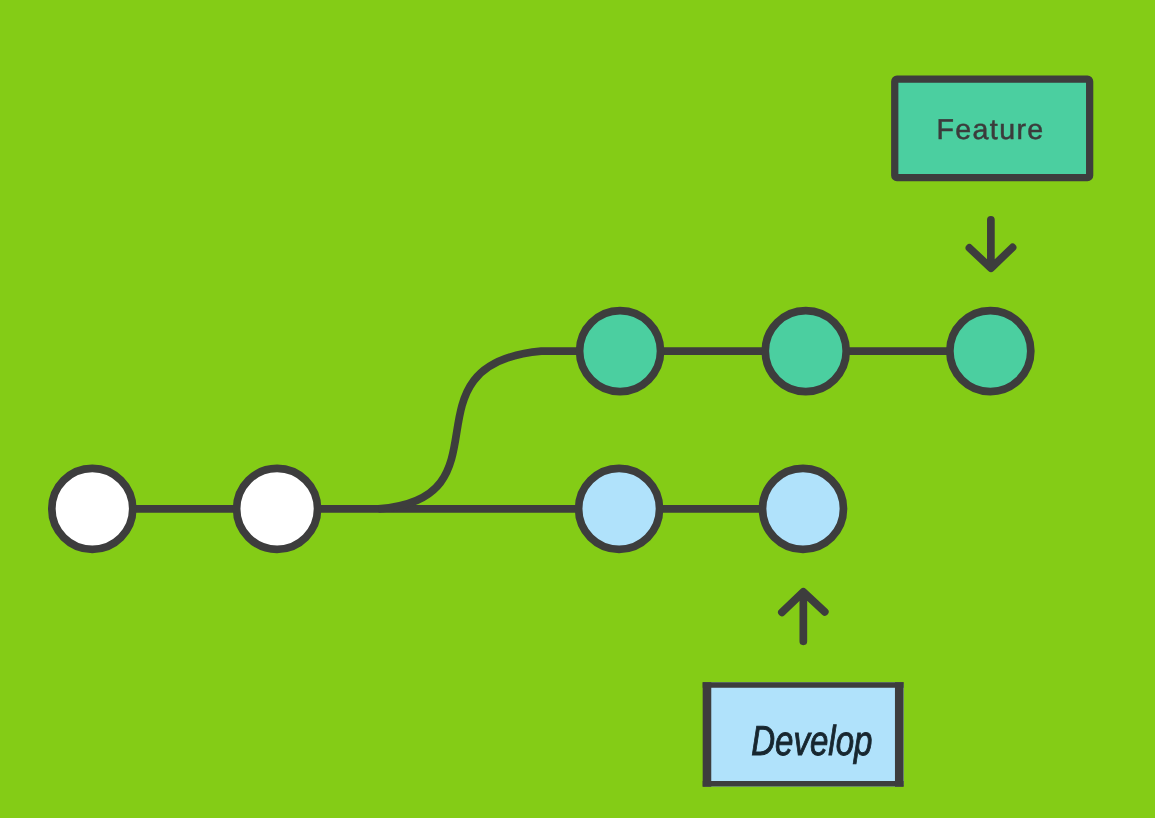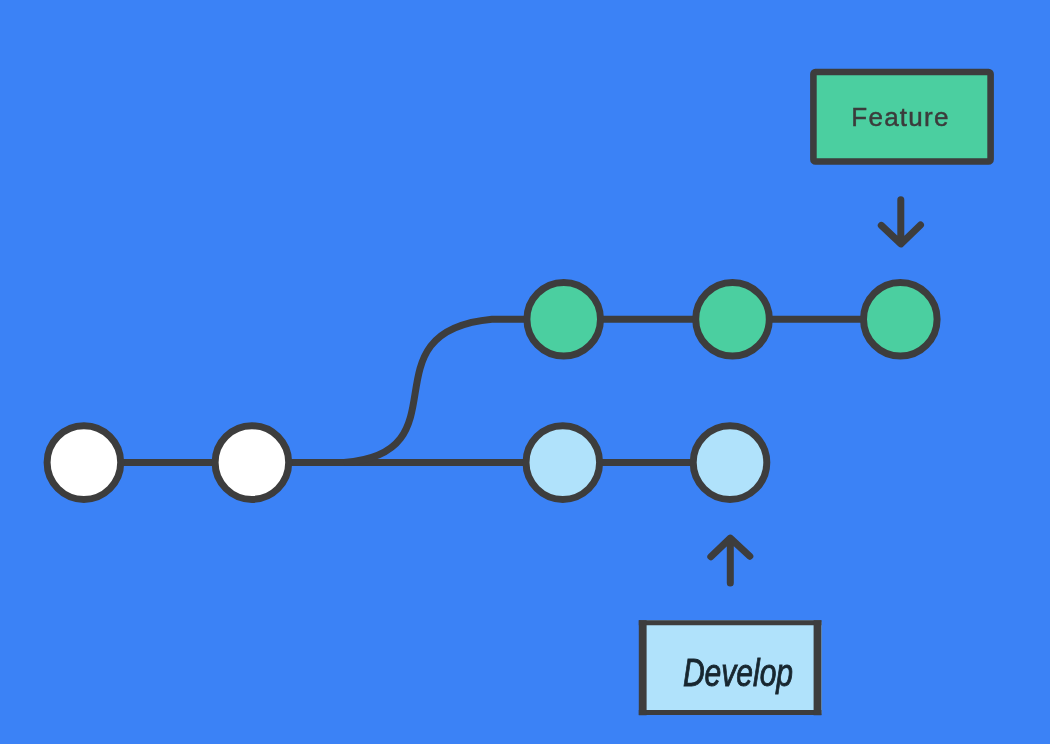--- a/index.html
+++ b/index.html
@@ -8,21 +8,21 @@
     padding: 0;
     width: 1050px;
     height: 744px;
     overflow: hidden;
     background: #ffffff;
   }
   #canvas {
     position: relative;
     width: 1050px;
     height: 744px;
-    background: #3b82f6;
+    background: #84cc16;
   }
   svg.diagram {
     position: absolute;
     left: 0;
     top: 0;
     width: 1050px;
     height: 744px;
     display: block;
     shape-rendering: geometricPrecision;
   }

